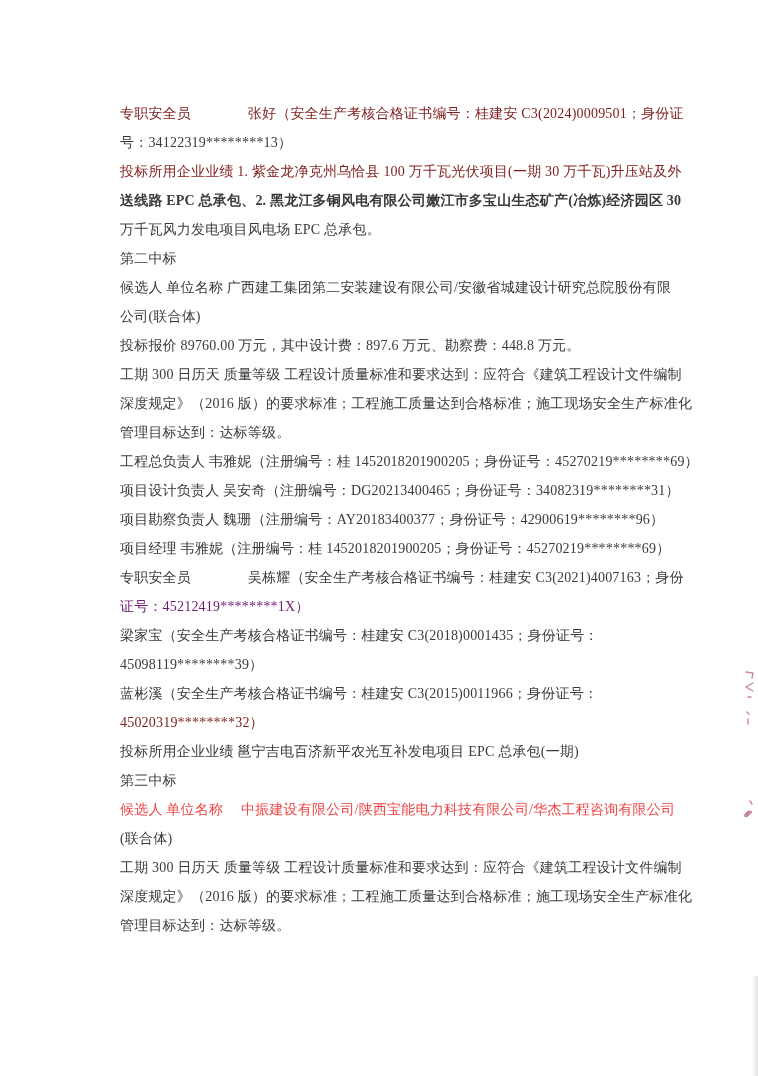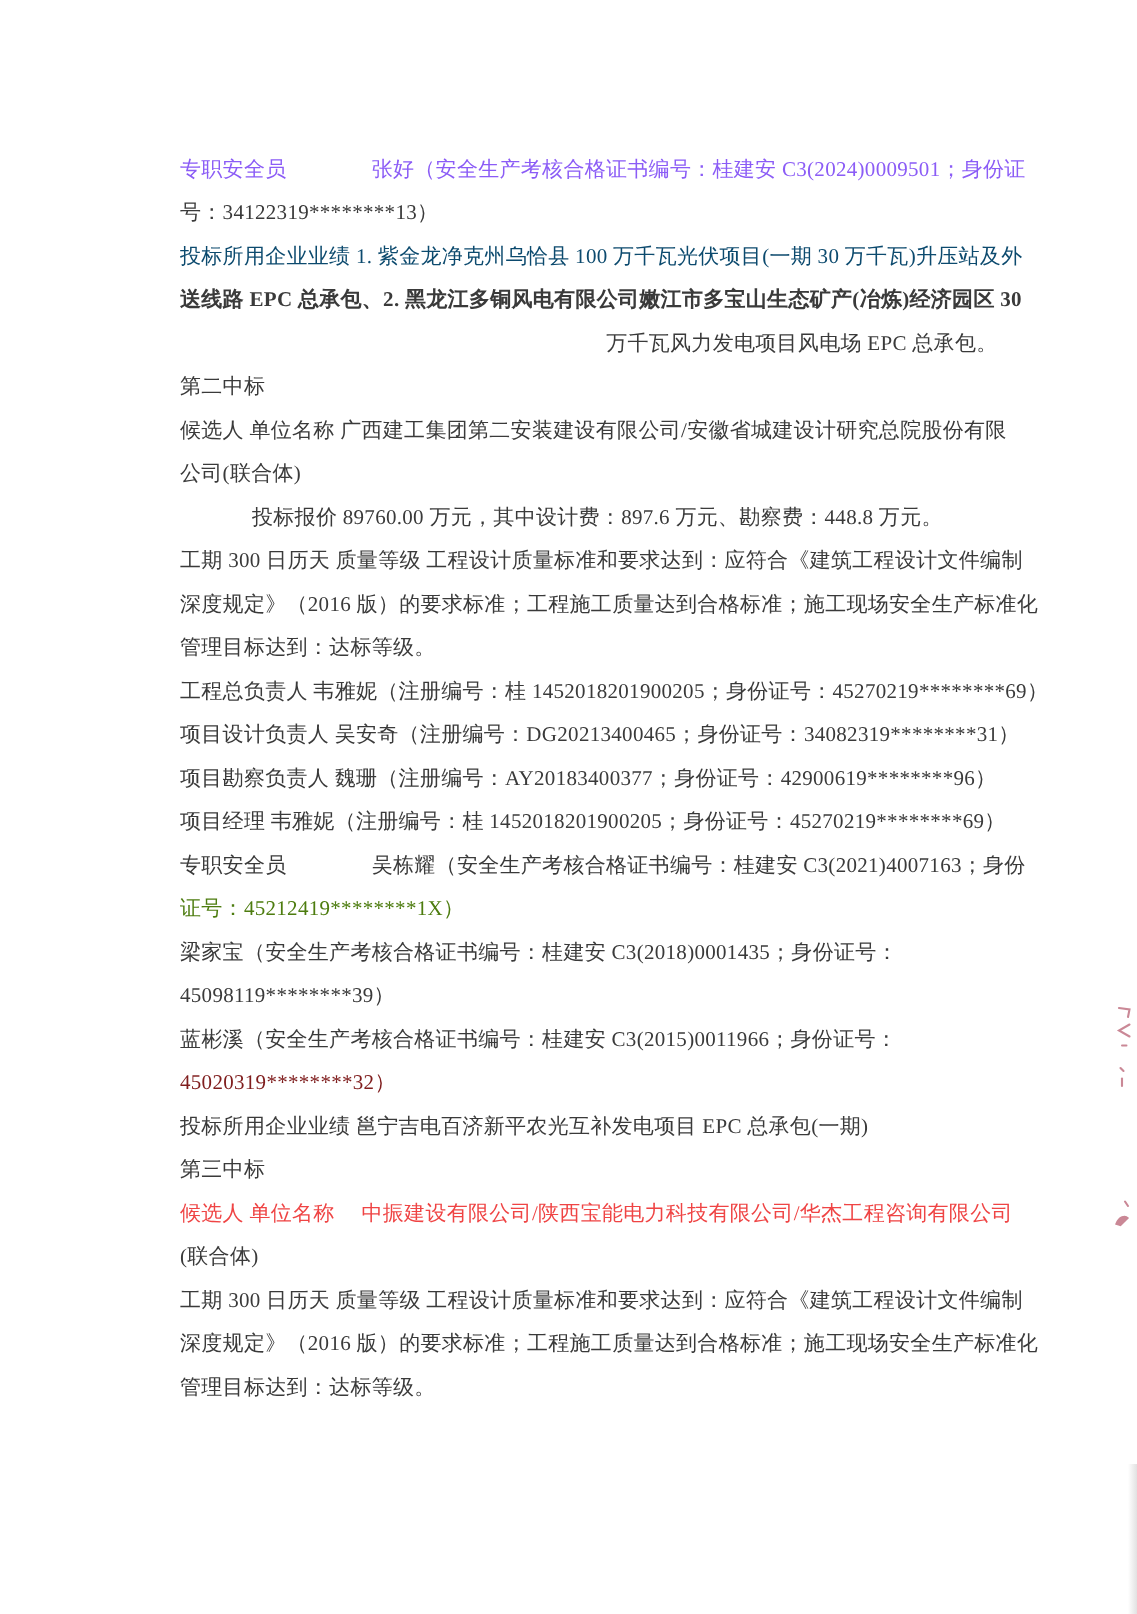--- a/index.html
+++ b/index.html
@@ -42,38 +42,38 @@
     bottom: 0;
     width: 6px;
     height: 100px;
     background: linear-gradient(to left, rgba(90,90,90,0.18), rgba(90,90,90,0));
   }
 </style>
 </head>
 <body style="background: rgb(255, 255, 255);">
 
 <div class="doc">
-  <div class="line" style="color: #8b5cf6;">专职安全员　　　　张好（安全生产考核合格证书编号：桂建安 C3(2024)0009501；身份证</div>
+  <div class="line" style="color: #7f1d1d;">专职安全员　　　　张好（安全生产考核合格证书编号：桂建安 C3(2024)0009501；身份证</div>
   <div class="line" style="color: rgb(58, 58, 58);">号：34122319********13）</div>
-  <div class="line" style="color: #0c4a6e;">投标所用企业业绩 1. 紫金龙净克州乌恰县 100 万千瓦光伏项目(一期 30 万千瓦)升压站及外</div>
+  <div class="line" style="color: #7f1d1d;">投标所用企业业绩 1. 紫金龙净克州乌恰县 100 万千瓦光伏项目(一期 30 万千瓦)升压站及外</div>
   <div class="line" style="color: rgb(58, 58, 58); font-weight: bold;">送线路 EPC 总承包、2. 黑龙江多铜风电有限公司嫩江市多宝山生态矿产(冶炼)经济园区 30</div>
-  <div class="line" style="color: rgb(58, 58, 58); text-align: right;">万千瓦风力发电项目风电场 EPC 总承包。</div>
+  <div class="line" style="color: rgb(58, 58, 58);">万千瓦风力发电项目风电场 EPC 总承包。</div>
   <div class="line" style="color: rgb(58, 58, 58);">第二中标</div>
   <div class="line" style="color: rgb(58, 58, 58);">候选人 单位名称 广西建工集团第二安装建设有限公司/安徽省城建设计研究总院股份有限</div>
   <div class="line" style="color: rgb(58, 58, 58);">公司(联合体)</div>
-  <div class="line" style="color: rgb(58, 58, 58); margin-left: 48px;">投标报价 89760.00 万元，其中设计费：897.6 万元、勘察费：448.8 万元。</div>
+  <div class="line" style="color: rgb(58, 58, 58);">投标报价 89760.00 万元，其中设计费：897.6 万元、勘察费：448.8 万元。</div>
   <div class="line" style="color: rgb(58, 58, 58);">工期 300 日历天 质量等级 工程设计质量标准和要求达到：应符合《建筑工程设计文件编制</div>
   <div class="line" style="color: rgb(58, 58, 58);">深度规定》（2016 版）的要求标准；工程施工质量达到合格标准；施工现场安全生产标准化</div>
   <div class="line" style="color: rgb(58, 58, 58);">管理目标达到：达标等级。</div>
   <div class="line" style="color: rgb(58, 58, 58);">工程总负责人 韦雅妮（注册编号：桂 1452018201900205；身份证号：45270219********69）</div>
   <div class="line" style="color: rgb(58, 58, 58);">项目设计负责人 吴安奇（注册编号：DG20213400465；身份证号：34082319********31）</div>
   <div class="line" style="color: rgb(58, 58, 58);">项目勘察负责人 魏珊（注册编号：AY20183400377；身份证号：42900619********96）</div>
   <div class="line" style="color: rgb(58, 58, 58);">项目经理 韦雅妮（注册编号：桂 1452018201900205；身份证号：45270219********69）</div>
   <div class="line" style="color: rgb(58, 58, 58);">专职安全员　　　　吴栋耀（安全生产考核合格证书编号：桂建安 C3(2021)4007163；身份</div>
-  <div class="line" style="color: #4d7c0f;">证号：45212419********1X）</div>
+  <div class="line" style="color: #701a75;">证号：45212419********1X）</div>
   <div class="line" style="color: rgb(58, 58, 58);">梁家宝（安全生产考核合格证书编号：桂建安 C3(2018)0001435；身份证号：</div>
   <div class="line" style="color: rgb(58, 58, 58);">45098119********39）</div>
   <div class="line" style="color: rgb(58, 58, 58);">蓝彬溪（安全生产考核合格证书编号：桂建安 C3(2015)0011966；身份证号：</div>
   <div class="line" style="color: #7f1d1d; font-family: Liberation Serif, serif;">45020319********32）</div>
   <div class="line" style="color: rgb(58, 58, 58);">投标所用企业业绩 邕宁吉电百济新平农光互补发电项目 EPC 总承包(一期)</div>
   <div class="line" style="color: rgb(58, 58, 58);">第三中标</div>
   <div class="line" style="color: #ef4444;">候选人 单位名称　 中振建设有限公司/陕西宝能电力科技有限公司/华杰工程咨询有限公司</div>
   <div class="line" style="color: rgb(58, 58, 58);">(联合体)</div>
   <div class="line" style="color: rgb(58, 58, 58);">工期 300 日历天 质量等级 工程设计质量标准和要求达到：应符合《建筑工程设计文件编制</div>
   <div class="line" style="color: rgb(58, 58, 58);">深度规定》（2016 版）的要求标准；工程施工质量达到合格标准；施工现场安全生产标准化</div>

